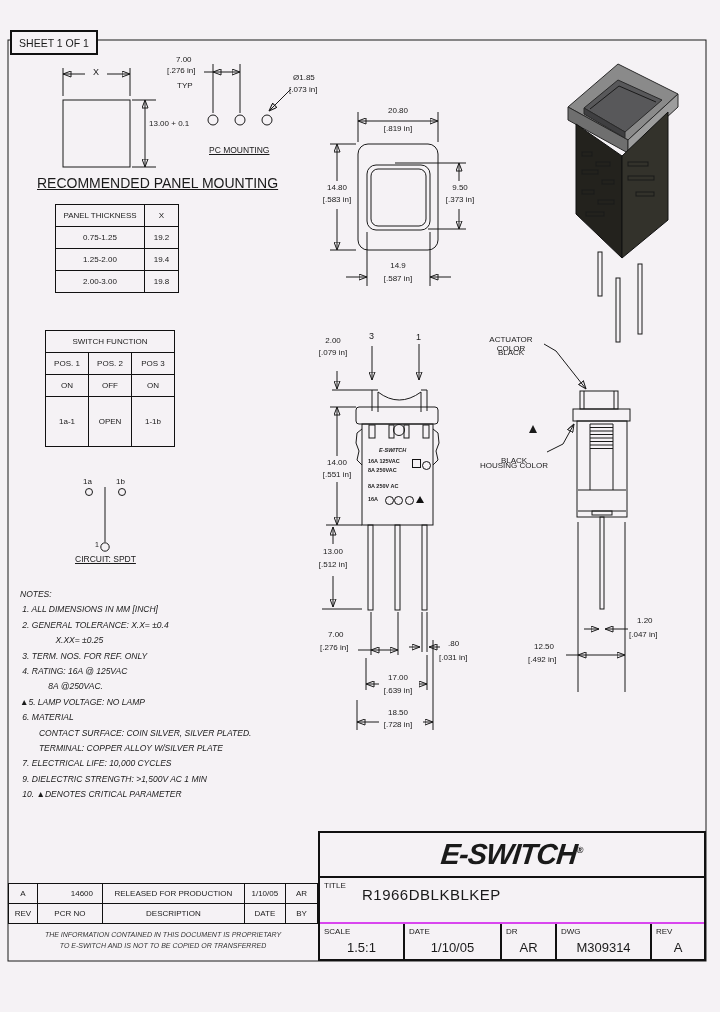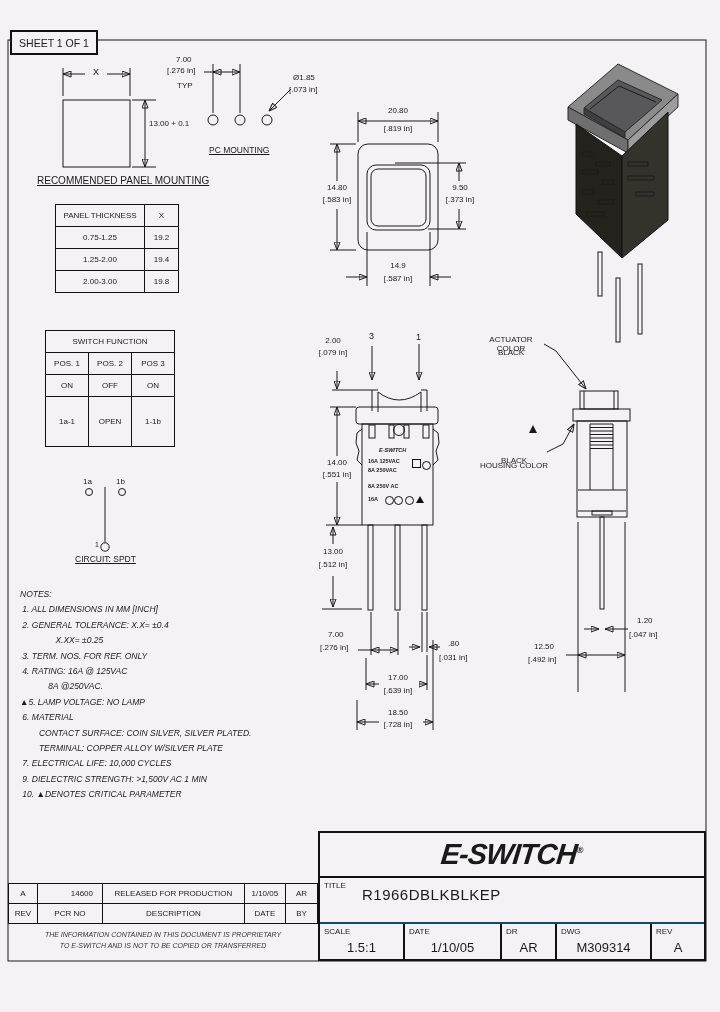--- a/index.html
+++ b/index.html
@@ -13,21 +13,21 @@
   .pre{white-space:pre;}
   .dtable{position:absolute;border-collapse:collapse;font-size:8px;color:#1a1a1a;}
   .dtable td{border:1.5px solid #111;text-align:center;padding:0 2px;background:transparent;}
   .sheetbox{position:absolute;left:10px;top:30px;width:84px;height:21px;border:2px solid #111;
             background:#f5f2f5;display:flex;align-items:center;justify-content:center;font-size:10.5px;}
   .tb{position:absolute;left:318px;top:831px;width:388px;height:130px;border:2px solid #111;
       box-sizing:border-box;background:#f5f2f5;}
   .tb-row1{height:45px;border-bottom:2px solid #111;box-sizing:border-box;display:flex;align-items:center;justify-content:center;}
   .logo{font-size:29px;font-weight:900;font-style:italic;letter-spacing:-1px;transform:skewX(-6deg);}
   .logo sup{font-size:9px;font-style:normal;}
-  .tb-row2{height:46px;border-bottom:2px solid #0c4a6e;box-sizing:border-box;position:relative;}
+  .tb-row2{height:46px;border-bottom:2px solid #d946ef;box-sizing:border-box;position:relative;}
   .tb-lab{position:absolute;left:4px;top:3px;font-size:8px;}
   .tb-title{position:absolute;left:42px;top:8px;font-size:15px;letter-spacing:.5px;}
   .tb-row3{height:37px;display:flex;}
   .tb-cell{position:relative;border-right:2px solid #111;box-sizing:border-box;height:100%;}
   .tb-cell:last-child{border-right:none;}
   .tb-val{position:absolute;left:0;right:0;top:16px;text-align:center;font-size:13px;}
   .rev{position:absolute;left:8px;top:883px;width:310px;border-collapse:collapse;font-size:8px;}
   .rev td{border:1.5px solid #111;text-align:center;padding:0;height:19px;}
   .foot{position:absolute;left:8px;width:310px;text-align:center;font-size:7px;font-style:italic;color:#333;}
   .mk{position:absolute;font-size:5.5px;font-weight:bold;line-height:1;white-space:nowrap;}
@@ -215,21 +215,21 @@
       <rect x="82" y="212" width="4" height="70" fill="#c0c0c0" stroke="#333" stroke-width="0.6"></rect>
     </g>
   </svg>
 
   <div class="sheetbox">
     <span>SHEET 1 OF 1</span>
   </div>
 
   <div class="lbl c" style="left:82px;top:67px;width:28px;font-size:9px;">X</div>
   <div class="lbl" style="left:149px;top:119px;">13.00 + 0.1</div>
-  <div class="lbl u" style="left:37px;top:175px;font-size:10px;">RECOMMENDED PANEL MOUNTING</div>
+  <div class="lbl u" style="left:37px;top:175px;font-size:14px;">RECOMMENDED PANEL MOUNTING</div>
 
   <div class="lbl" style="left:176px;top:55px;">7.00</div>
   <div class="lbl" style="left:167px;top:66px;">[.276 in]</div>
   <div class="lbl" style="left:177px;top:81px;">TYP</div>
   <div class="lbl" style="left:293px;top:73px;">Ø1.85</div>
   <div class="lbl" style="left:289px;top:85px;">[.073 in]</div>
   <div class="lbl u" style="left:209px;top:146px;font-size:8.5px;">PC MOUNTING</div>
 
   <table class="dtable" style="left:55px;top:204px;">
     <tbody>

